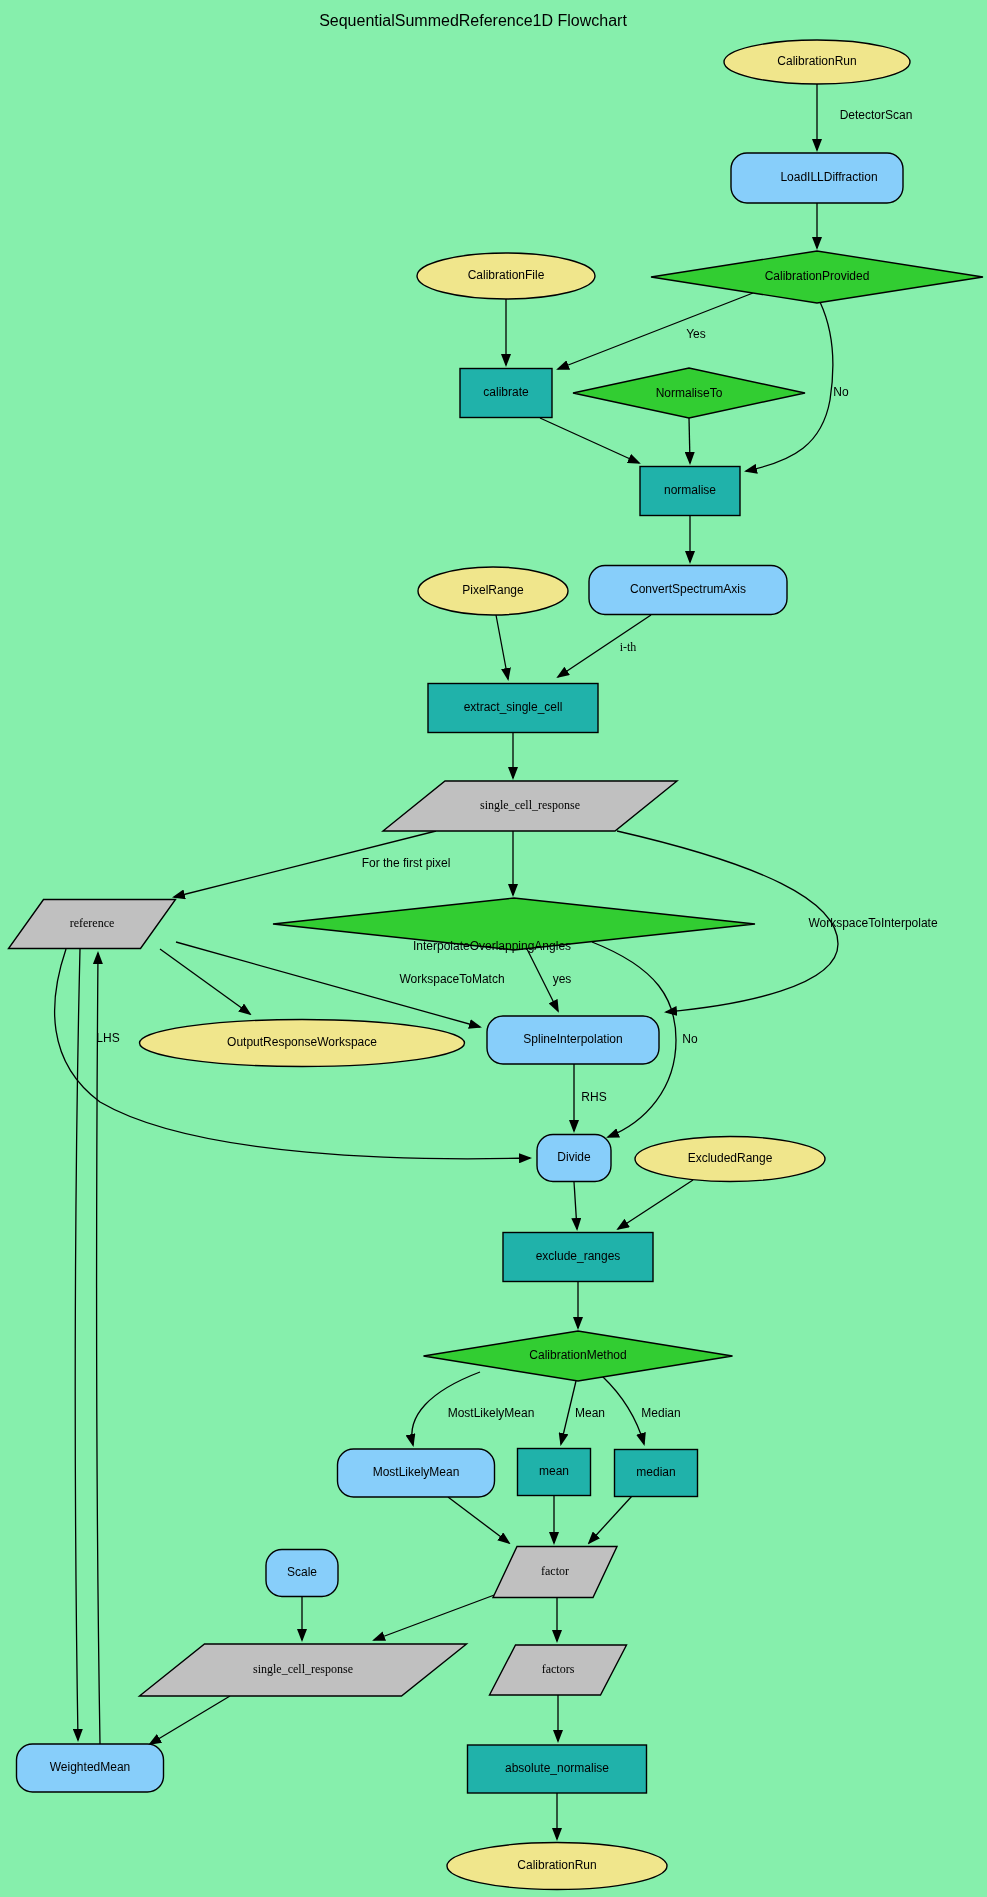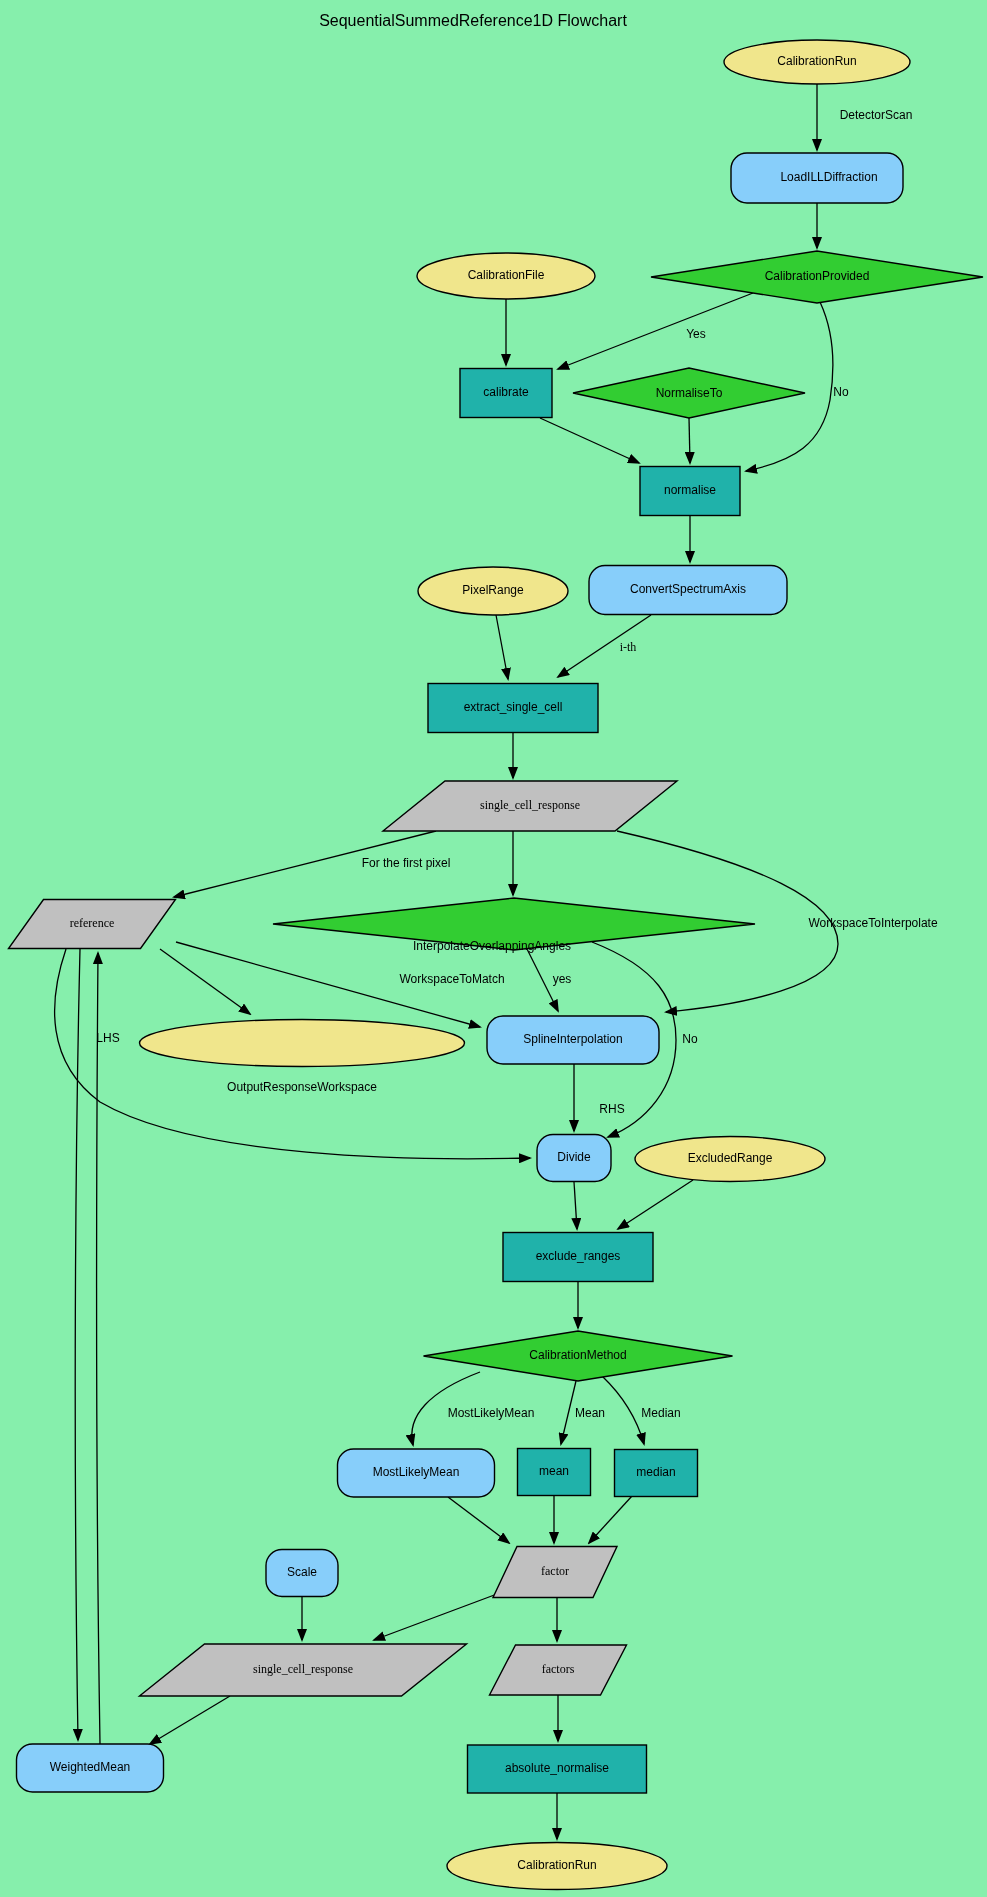--- a/index.html
+++ b/index.html
@@ -105,38 +105,38 @@
       <div class="lbl" style="left: 876px; top: 116px;">DetectorScan</div>
       <div class="lbl" style="left: 696px; top: 335px;">Yes</div>
       <div class="lbl" style="left: 841px; top: 393px;">No</div>
       <div class="lbl serif" style="left: 628px; top: 648px;">i-th</div>
       <div class="lbl" style="left: 406px; top: 864px;">For the first pixel</div>
       <div class="lbl" style="left: 873px; top: 924px;">WorkspaceToInterpolate</div>
       <div class="lbl" style="left: 452px; top: 980px;">WorkspaceToMatch</div>
       <div class="lbl" style="left: 108px; top: 1039px;">LHS</div>
       <div class="lbl" style="left: 562px; top: 980px;">yes</div>
       <div class="lbl" style="left: 690px; top: 1040px;">No</div>
-      <div class="lbl" style="left: 612px; top: 1098px; margin-top: 12px;">RHS</div>
+      <div class="lbl" style="left: 594px; top: 1098px;">RHS</div>
       <div class="lbl" style="left: 491px; top: 1414px;">MostLikelyMean</div>
       <div class="lbl" style="left: 590px; top: 1414px;">Mean</div>
       <div class="lbl" style="left: 661px; top: 1414px;">Median</div>
       <div class="lbl" style="left: 817px; top: 62px;">CalibrationRun</div>
       <div class="lbl" style="left: 817px; top: 178px; margin-left: 12px;">LoadILLDiffraction</div>
       <div class="lbl" style="left: 817px; top: 277px;">CalibrationProvided</div>
       <div class="lbl" style="left: 506px; top: 276px;">CalibrationFile</div>
       <div class="lbl" style="left: 506px; top: 393px;">calibrate</div>
       <div class="lbl" style="left: 689px; top: 394px;">NormaliseTo</div>
       <div class="lbl" style="left: 690px; top: 491px;">normalise</div>
       <div class="lbl" style="left: 493px; top: 591px;">PixelRange</div>
       <div class="lbl" style="left: 688px; top: 590px;">ConvertSpectrumAxis</div>
       <div class="lbl" style="left: 513px; top: 708px;">extract_single_cell</div>
       <div class="lbl serif" style="left: 530px; top: 806px;">single_cell_response</div>
       <div class="lbl serif" style="left: 92px; top: 924px;">reference</div>
       <div class="lbl" style="left: 492px; top: 924px; margin-top: 23px;">InterpolateOverlappingAngles</div>
-      <div class="lbl" style="left: 302px; top: 1088px;">OutputResponseWorkspace</div>
+      <div class="lbl" style="left: 302px; top: 1043px;">OutputResponseWorkspace</div>
       <div class="lbl" style="left: 573px; top: 1040px;">SplineInterpolation</div>
       <div class="lbl" style="left: 574px; top: 1158px; text-align: right;">Divide</div>
       <div class="lbl" style="left: 730px; top: 1159px;">ExcludedRange</div>
       <div class="lbl" style="left: 578px; top: 1257px;">exclude_ranges</div>
       <div class="lbl" style="left: 578px; top: 1356px;">CalibrationMethod</div>
       <div class="lbl" style="left: 416px; top: 1473px;">MostLikelyMean</div>
       <div class="lbl" style="left: 554px; top: 1472px;">mean</div>
       <div class="lbl" style="left: 656px; top: 1473px;">median</div>
       <div class="lbl serif" style="left: 555px; top: 1572px;">factor</div>
       <div class="lbl" style="left: 302px; top: 1573px;">Scale</div>

